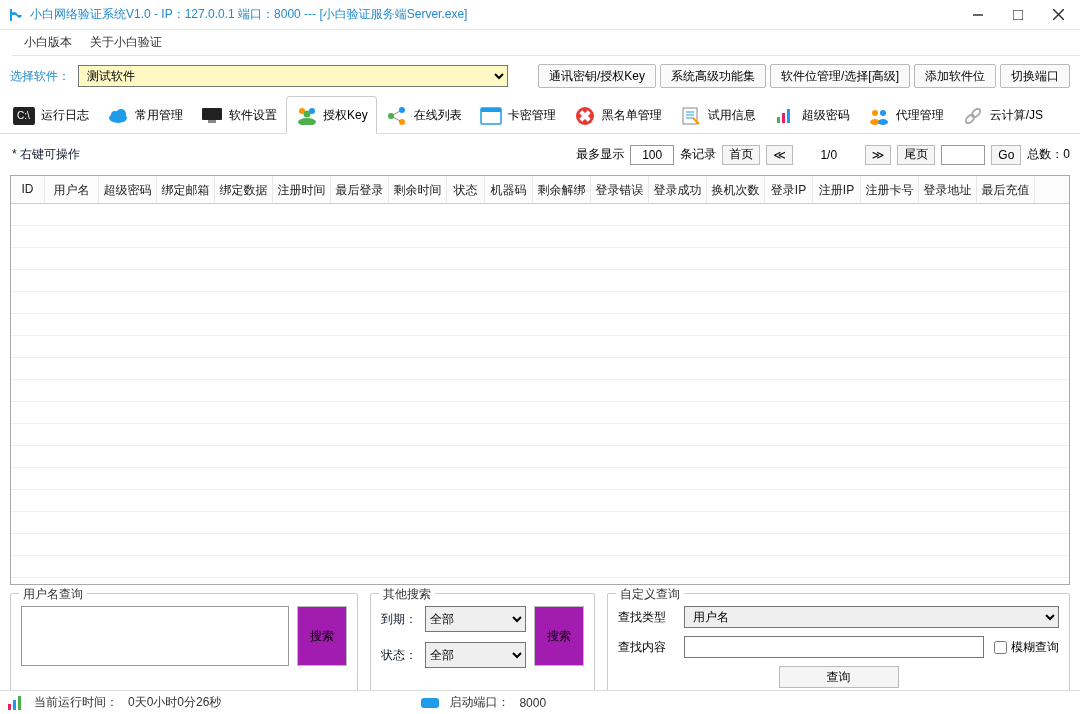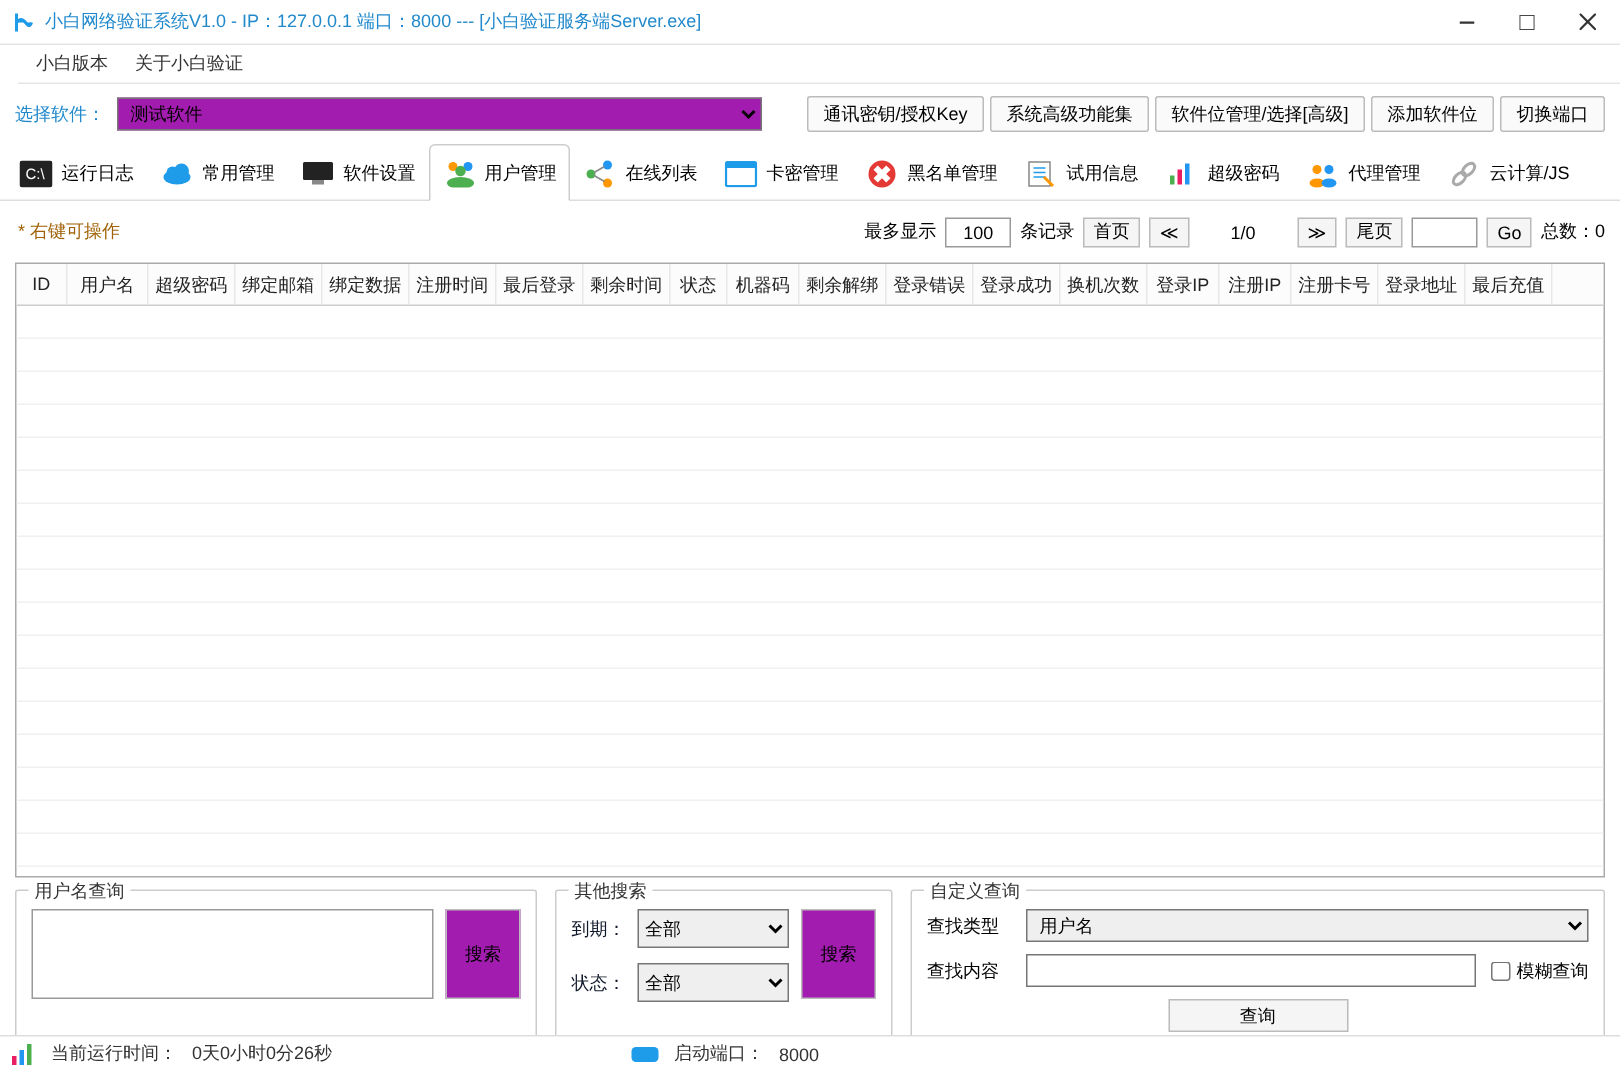--- a/index.html
+++ b/index.html
@@ -12,34 +12,34 @@
 .titlebar .winbtns { margin-left: auto; display: flex; gap: 12px; }
 .titlebar .winbtn { width: 28px; height: 22px; display: flex; align-items: center; justify-content: center; color: #555; cursor: pointer; }
 
 
 .menubar { height: 26px; display: flex; align-items: flex-end; padding: 0 10px; border-bottom: 1px solid #e5e5e5; gap: 14px; margin-left: 12px; }
 .menubar .menuitem { color: #333; cursor: pointer; padding: 4px 2px; }
 
 
 .row-select { display: flex; align-items: center; padding: 8px 10px; gap: 8px; }
 .row-select .label { color: #228acc; font-size: 12px; white-space: nowrap; }
-.row-select select { width: 430px; height: 22px; border: 1px solid #767676; background: #a21caf; font-size: 12px; padding: 0 4px; }
+.row-select select { width: 430px; height: 22px; border: 1px solid #767676; background: #fef9c3; font-size: 12px; padding: 0 4px; }
 .row-select .btns { margin-left: auto; display: flex; gap: 4px; }
 .row-select .btn { height: 24px; border: 1px solid #bbb; background: #fafafa; padding: 0 10px; font-size: 12px; cursor: pointer; white-space: nowrap; border-radius: 2px; }
 
 
 .tabs { display: flex; padding: 0 4px; border-bottom: 1px solid #ddd; }
 .tab { display: flex; align-items: center; gap: 6px; padding: 7px 8px; cursor: pointer; border: 1px solid transparent; border-bottom: none; border-radius: 4px 4px 0 0; margin-bottom: -1px; }
 .tab.active { background: #fff; border-color: #ccc; border-bottom: 1px solid #fff; }
 .tab .icon { width: 22px; height: 22px; display: flex; align-items: center; justify-content: center; }
 .tab .lbl { color: #000; font-size: 12px; }
 
 
 .content { padding: 6px 10px 0 10px; }
-.warn { color: #a16207; font-size: 12px; padding: 6px 2px; }
+.warn { color: #0f172a; font-size: 12px; padding: 6px 2px; }
 
 
 .pager { display: flex; align-items: center; gap: 6px; margin-left: auto; font-size: 12px; }
 .pager .inp { width: 44px; height: 20px; border: 1px solid #999; text-align: center; font-size: 12px; }
 .pager .btnmini { height: 20px; border: 1px solid #bbb; background: #f5f5f5; padding: 0 6px; font-size: 12px; cursor: pointer; }
 .toprow { display: flex; align-items: center; }
 
 
 .table-wrap { border: 1px solid #aaa; margin-top: 6px; height: 410px; overflow: auto; background: #fff; }
 .grid-header { display: flex; height: 28px; background: #fcfcfc; border-bottom: 1px solid #ccc; }
@@ -151,21 +151,21 @@
     </div>
   <div class="tab active">
       <span class="icon">
         <svg width="24" height="20">
           <circle cx="7" cy="6" r="3" fill="#ff9800"></circle>
           <circle cx="17" cy="6" r="3" fill="#2196f3"></circle>
           <circle cx="12" cy="9" r="3.5" fill="#4caf50"></circle>
           <ellipse cx="12" cy="17" rx="9" ry="4" fill="#4caf50"></ellipse>
         </svg>
       </span>
-      <span class="lbl">用户管理</span>
+      <span class="lbl">授权Key</span>
     </div>
   <div class="tab">
       <span class="icon">
         <svg width="22" height="20">
           <circle cx="5" cy="10" r="3" fill="#4caf50"></circle>
           <circle cx="16" cy="4" r="3" fill="#2196f3"></circle>
           <circle cx="16" cy="16" r="3" fill="#ff9800"></circle>
           <line x1="7" y1="9" x2="14" y2="5" stroke="#888"></line>
           <line x1="7" y1="11" x2="14" y2="15" stroke="#888"></line>
         </svg>

